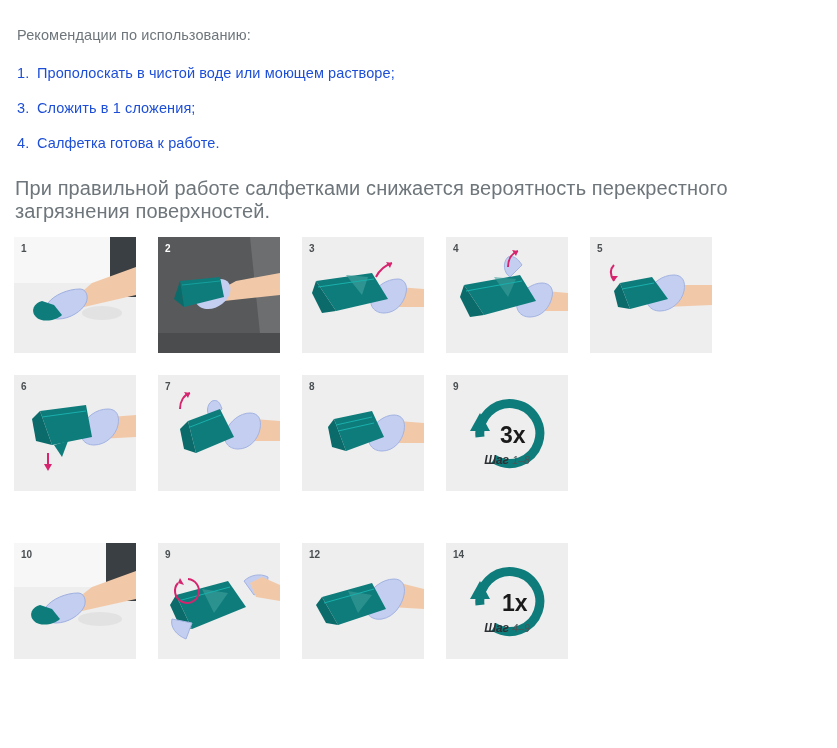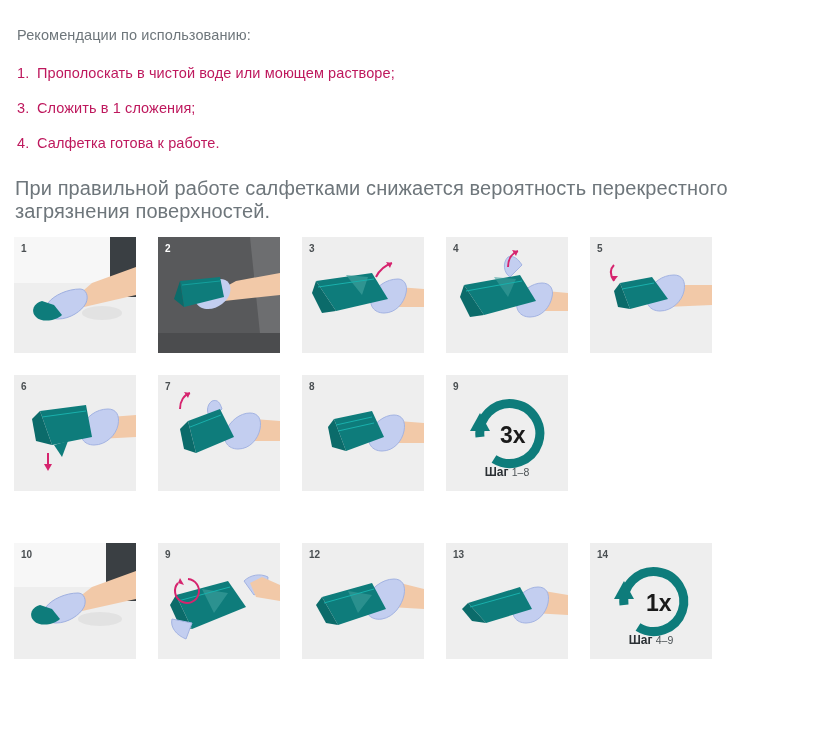--- a/index.html
+++ b/index.html
@@ -26,21 +26,21 @@
     margin: 4px 0 22px 3px;
     letter-spacing: .1px;
   }
   .steps-list {
     margin: 0 0 26px 3px;
     padding: 0;
     list-style: none;
   }
   .steps-list li {
     font-size: 14.5px;
-    color: #be185d;
+    color: #1d4ed8;
     margin-bottom: 19px;
     letter-spacing: .1px;
   }
   .steps-list li .num {
     display: inline-block;
     width: 20px;
   }
   .note {
     font-size: 20px;
     color: #6e767b;
@@ -72,27 +72,28 @@
     color: #4a4f52;
     z-index: 5;
   }
   .cell svg {
     position: absolute;
     left: 0;
     top: 0;
   }
   .repeat-label {
     position: absolute;
-    bottom: 12px;
+    bottom: 24px;
     left: 0;
     width: 100%;
     text-align: center;
     font-size: 12px;
     color: #2b3034;
     font-weight: bold;
+    font-style: italic;
   }
   .repeat-label .rng {
     font-weight: normal;
     font-size: 10.5px;
     color: #4c5255;
   }
   .count-text {
     font-size: 23px;
     font-weight: bold;
     fill: #1a1a1a;
@@ -297,31 +298,20 @@
         <path d="M122 46 L98 40 L82 48 L88 64 L122 66 Z" fill="#f2c9a8"></path>
         <path d="M92 36 C80 36 68 46 64 56 C60 68 68 78 80 76 C92 74 100 62 102 52 C104 42 100 36 92 36 Z" fill="#c3cef0" stroke="#a3b3e2" stroke-width="1"></path>
         <path d="M20 54 L70 40 L84 66 L36 82 Z" fill="#0e7c7b"></path>
         <path d="M20 54 L36 82 L24 80 L14 62 Z" fill="#0b6b6a"></path>
         <path d="M46 48 L70 52 L56 70 Z" fill="#3d9e9b" opacity=".6"></path>
         <path d="M22 60 L72 46" stroke="#19b0ac" stroke-width="1" fill="none"></path>
       </svg>
       <span class="idx">12</span>
     </div>
 
-    <div class="cell">
-      <svg width="122" height="116" viewBox="0 0 122 116">
-        <rect x="0" y="0" width="122" height="116" fill="#eeeeee"></rect>
-        <path d="M122 52 L98 48 L82 56 L86 70 L122 72 Z" fill="#f2c9a8"></path>
-        <path d="M92 44 C82 44 72 52 68 62 C64 72 70 80 80 80 C92 80 100 70 102 60 C104 50 100 44 92 44 Z" fill="#c3cef0" stroke="#a3b3e2" stroke-width="1"></path>
-        <path d="M22 60 L74 44 L86 66 L40 80 Z" fill="#0e7c7b"></path>
-        <path d="M22 60 L40 80 L26 78 L16 66 Z" fill="#0b6b6a"></path>
-        <path d="M24 64 L74 50" stroke="#19b0ac" stroke-width="1" fill="none"></path>
-      </svg>
-      <span class="idx">13</span>
-    </div>
 
     <div class="cell">
       <svg width="122" height="116" viewBox="0 0 122 116">
         <rect x="0" y="0" width="122" height="116" fill="#eeeeee"></rect>
         <path d="M34 62 A30 30 0 1 1 48 84" fill="none" stroke="#0e7c7b" stroke-width="9" stroke-linecap="butt"></path>
         <path d="M34 38 L44 56 L24 56 Z" fill="#0e7c7b"></path>
         <text class="count-text" x="56" y="68">1x</text>
       </svg>
       <span class="idx">14</span>
       <div class="repeat-label">

